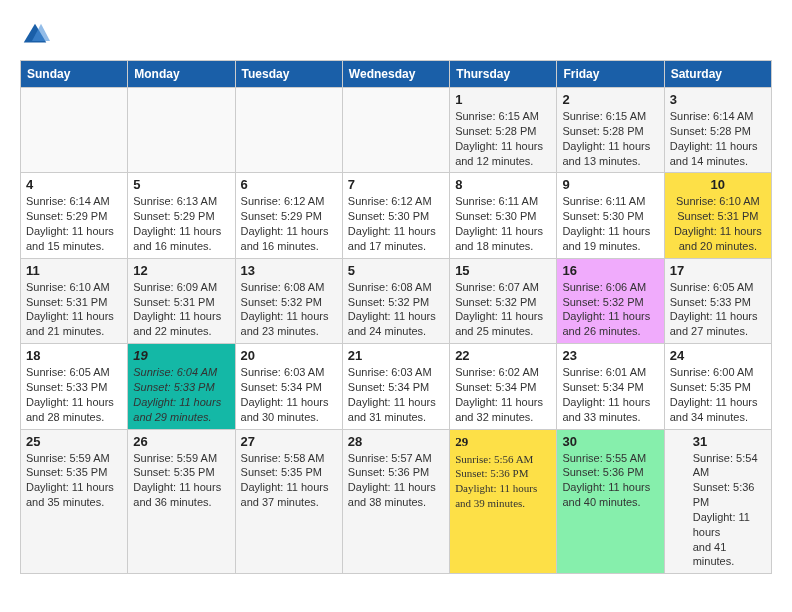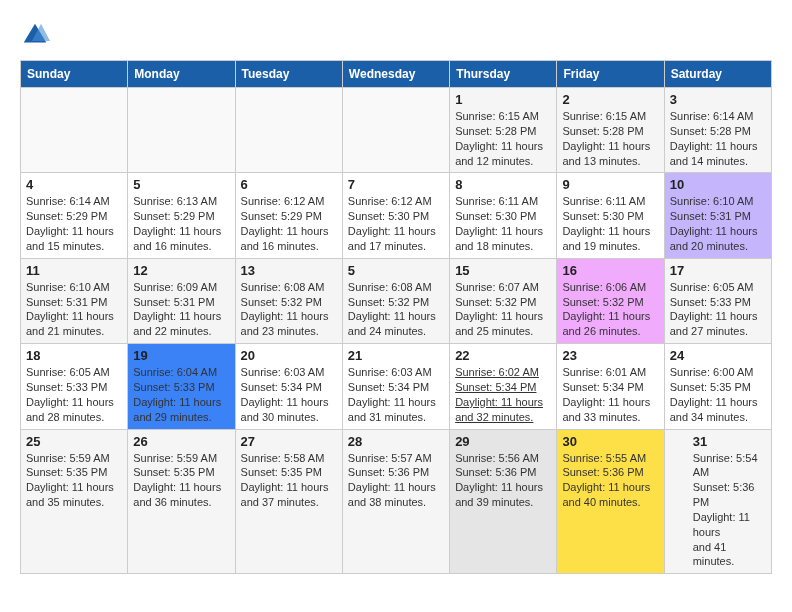--- a/index.html
+++ b/index.html
@@ -193,21 +193,21 @@
 Daylight: 11 hours
 and 18 minutes.</div>
         </td>
         <td style="background: rgb(255, 255, 255);">
           <div class="day-number">9</div>
           <div class="day-info" style="white-space: pre-line;">Sunrise: 6:11 AM
 Sunset: 5:30 PM
 Daylight: 11 hours
 and 19 minutes.</div>
         </td>
-        <td style="background: #c4b5fd;">
+        <td style="background: #fde047; text-align: center;">
           <div class="day-number">10</div>
           <div class="day-info" style="white-space: pre-line;">Sunrise: 6:10 AM
 Sunset: 5:31 PM
 Daylight: 11 hours
 and 20 minutes.</div>
         </td>
       </tr>
       <tr>
         <td style="background: rgb(245, 245, 245);">
           <div class="day-number">11</div>
@@ -260,21 +260,21 @@
         </td>
       </tr>
       <tr>
         <td style="background: rgb(255, 255, 255);">
           <div class="day-number">18</div>
           <div class="day-info" style="white-space: pre-line;">Sunrise: 6:05 AM
 Sunset: 5:33 PM
 Daylight: 11 hours
 and 28 minutes.</div>
         </td>
-        <td style="background: #3b82f6;">
+        <td style="background: #14b8a6; font-style: italic;">
           <div class="day-number">19</div>
           <div class="day-info" style="white-space: pre-line;">Sunrise: 6:04 AM
 Sunset: 5:33 PM
 Daylight: 11 hours
 and 29 minutes.</div>
         </td>
         <td style="background: rgb(255, 255, 255);">
           <div class="day-number">20</div>
           <div class="day-info" style="white-space: pre-line;">Sunrise: 6:03 AM
 Sunset: 5:34 PM
@@ -283,21 +283,21 @@
         </td>
         <td style="background: rgb(255, 255, 255);">
           <div class="day-number">21</div>
           <div class="day-info" style="white-space: pre-line;">Sunrise: 6:03 AM
 Sunset: 5:34 PM
 Daylight: 11 hours
 and 31 minutes.</div>
         </td>
         <td style="background: rgb(255, 255, 255);">
           <div class="day-number">22</div>
-          <div class="day-info" style="white-space: pre-line; text-decoration: underline;">Sunrise: 6:02 AM
+          <div class="day-info" style="white-space: pre-line;">Sunrise: 6:02 AM
 Sunset: 5:34 PM
 Daylight: 11 hours
 and 32 minutes.</div>
         </td>
         <td style="background: rgb(255, 255, 255);">
           <div class="day-number">23</div>
           <div class="day-info" style="white-space: pre-line;">Sunrise: 6:01 AM
 Sunset: 5:34 PM
 Daylight: 11 hours
 and 33 minutes.</div>
@@ -332,28 +332,28 @@
 Daylight: 11 hours
 and 37 minutes.</div>
         </td>
         <td style="background: rgb(245, 245, 245);">
           <div class="day-number">28</div>
           <div class="day-info" style="white-space: pre-line;">Sunrise: 5:57 AM
 Sunset: 5:36 PM
 Daylight: 11 hours
 and 38 minutes.</div>
         </td>
-        <td style="background: #e5e5e5;">
+        <td style="background: #fde047; font-family: Liberation Serif, serif;">
           <div class="day-number">29</div>
           <div class="day-info" style="white-space: pre-line;">Sunrise: 5:56 AM
 Sunset: 5:36 PM
 Daylight: 11 hours
 and 39 minutes.</div>
         </td>
-        <td style="background: #fde047;">
+        <td style="background: #86efac;">
           <div class="day-number">30</div>
           <div class="day-info" style="white-space: pre-line;">Sunrise: 5:55 AM
 Sunset: 5:36 PM
 Daylight: 11 hours
 and 40 minutes.</div>
         </td>
         <td style="background: rgb(245, 245, 245); padding-left: 28px;">
           <div class="day-number">31</div>
           <div class="day-info" style="white-space: pre-line;">Sunrise: 5:54 AM
 Sunset: 5:36 PM

